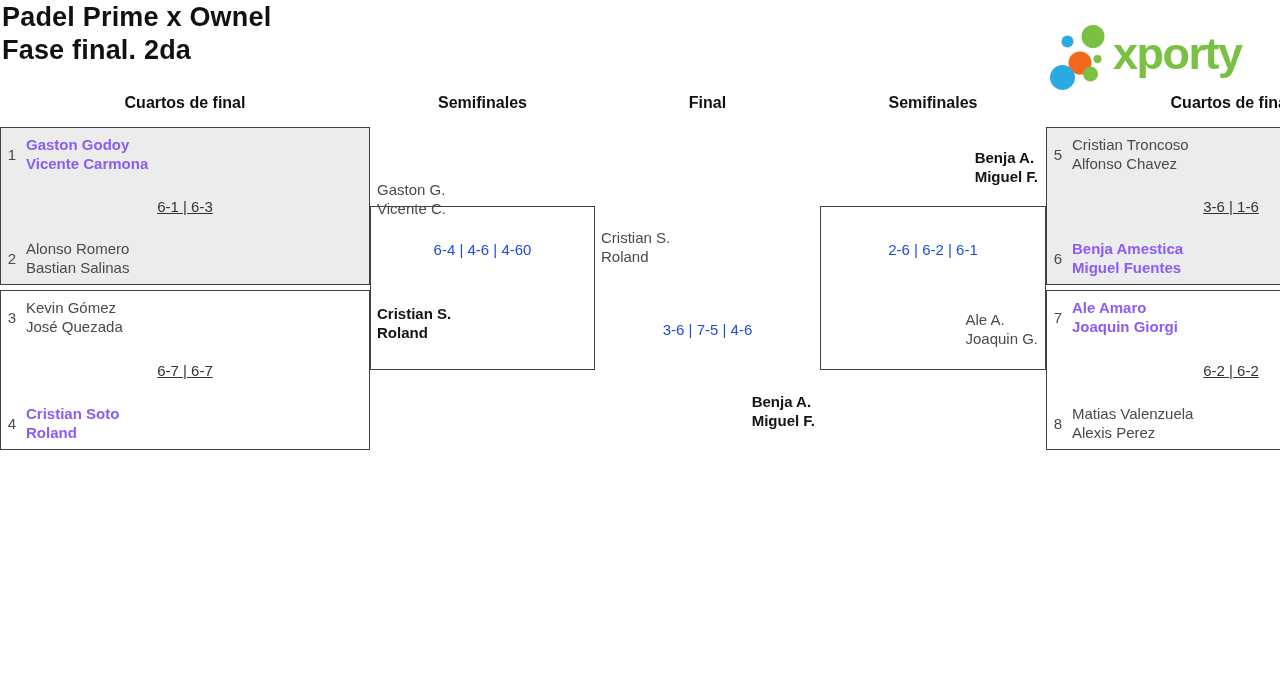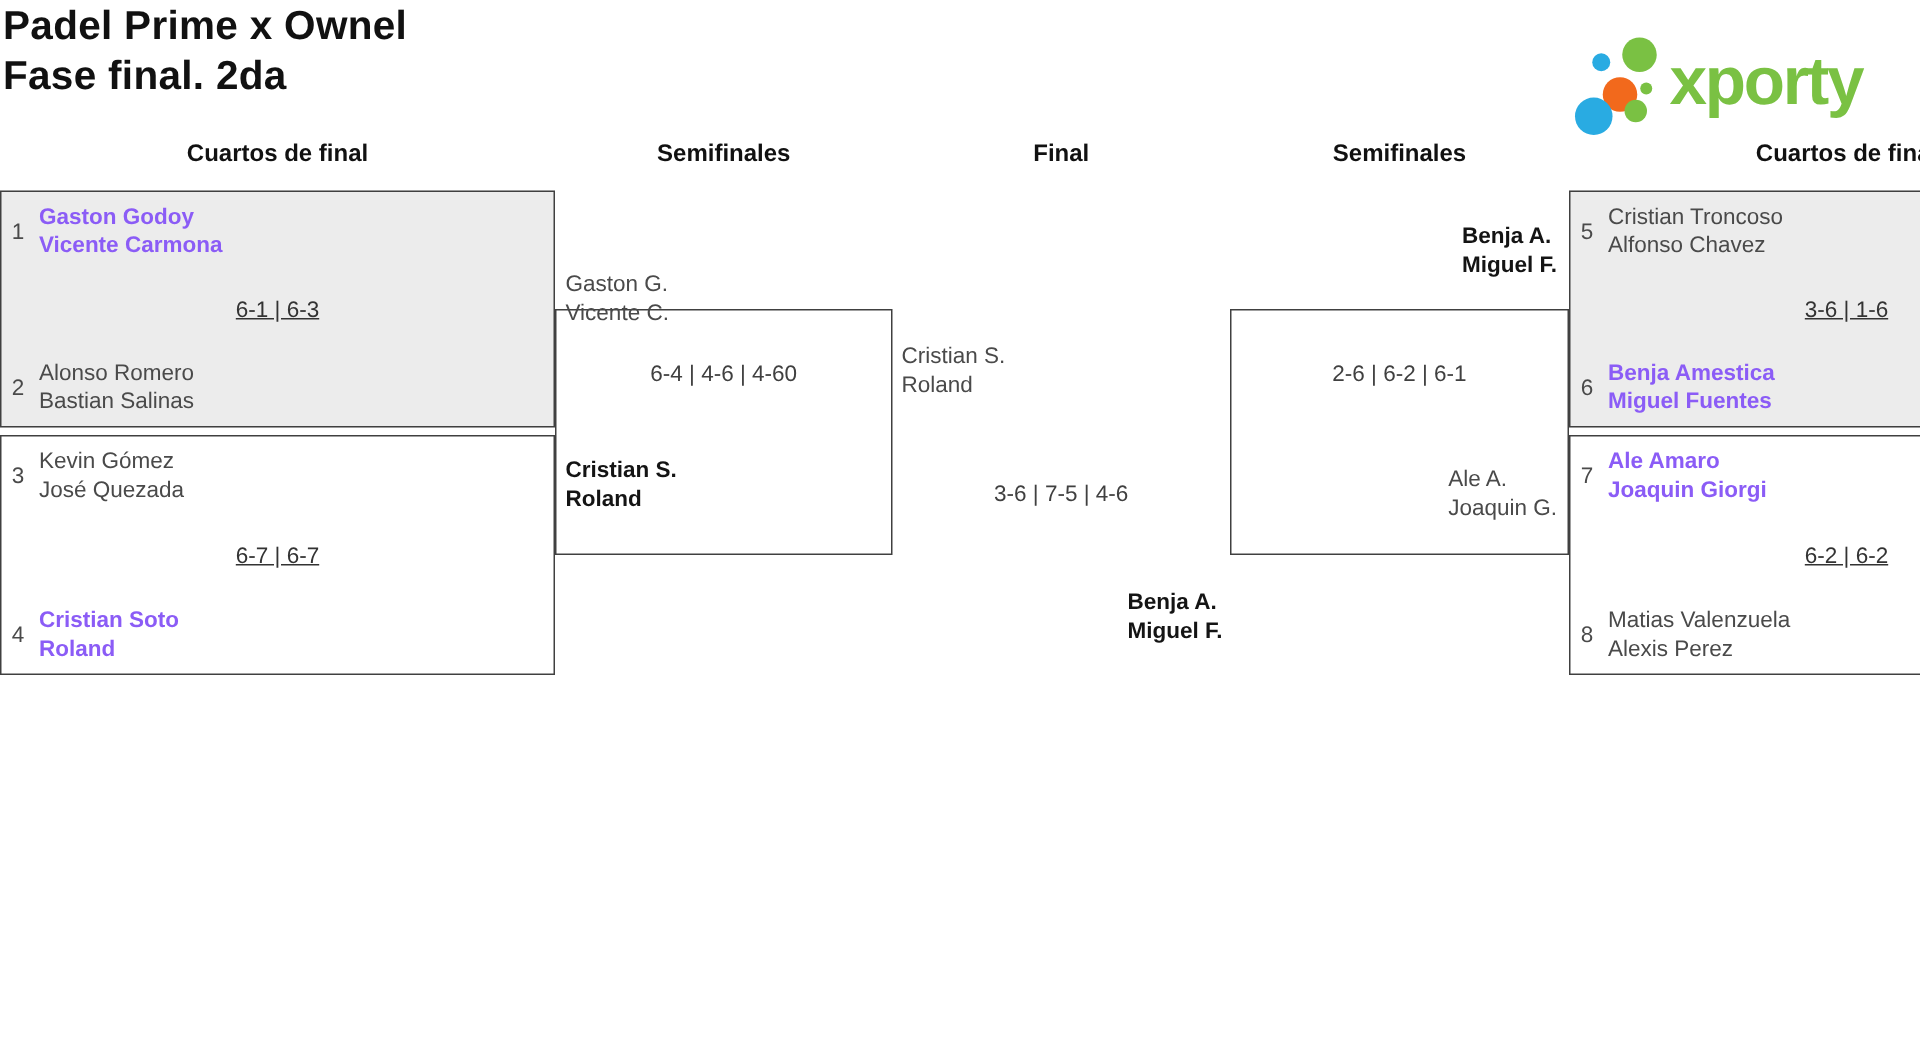--- a/index.html
+++ b/index.html
@@ -47,21 +47,21 @@
 
   
   .sfbox { position: absolute; top: 206px; height: 164px; border: 1px solid #404040; background: #fff; }
   .sf1 { left: 370px; width: 225px; }
   .sf2 { left: 820px; width: 226px; }
 
   
   .lbl { position: absolute; font-size: 15px; line-height: 19px; color: #4a4a4a; }
   .lbl.w { font-weight: 700; color: #141414; }
   .lbl.r { }
-  .scorelbl { position: absolute; text-align: center; font-size: 15px; color: #404040; }
+  .scorelbl { position: absolute; text-align: center; font-size: 15px; color: #1d4ed8; }
 </style>
 </head>
 <body>
 
 <div class="stage">
 
   <div class="title">
     <div>Padel Prime x Ownel</div>
     <div>Fase final. 2da</div>
   </div>

